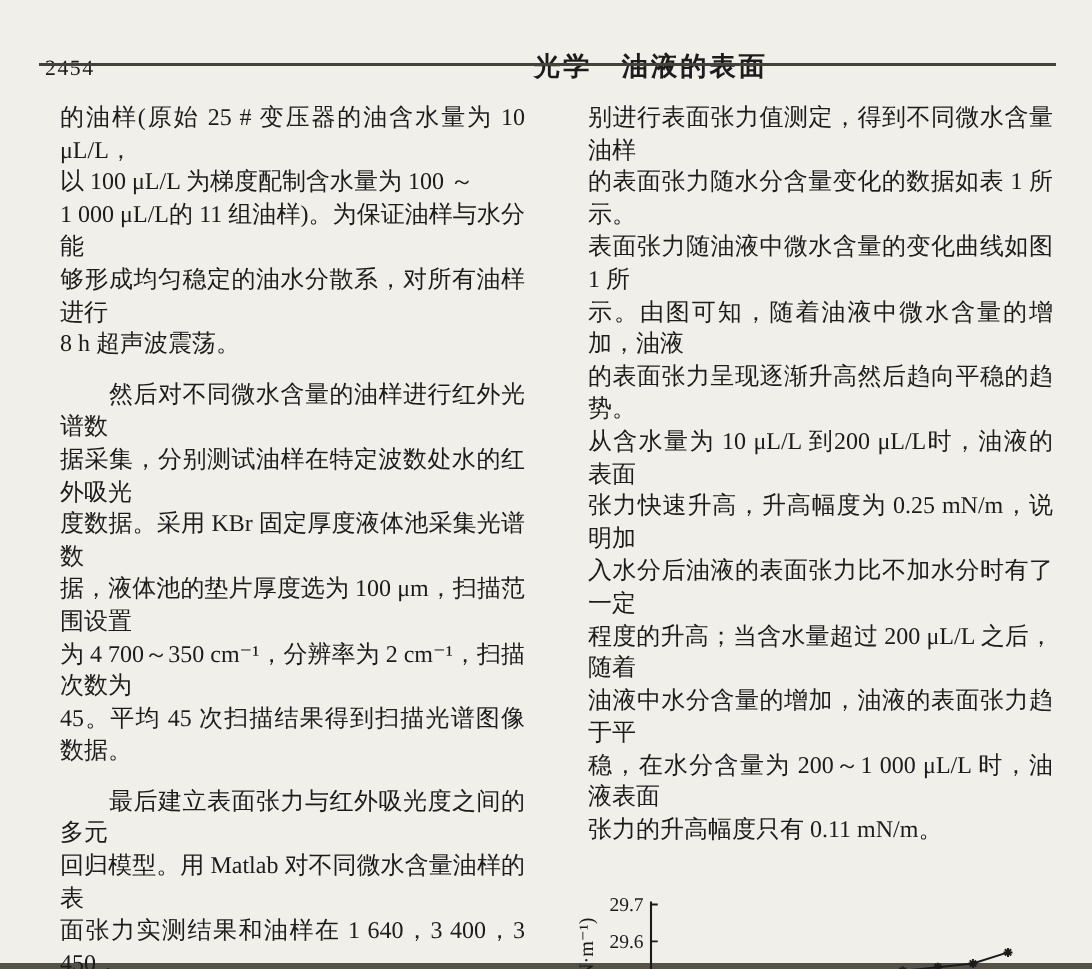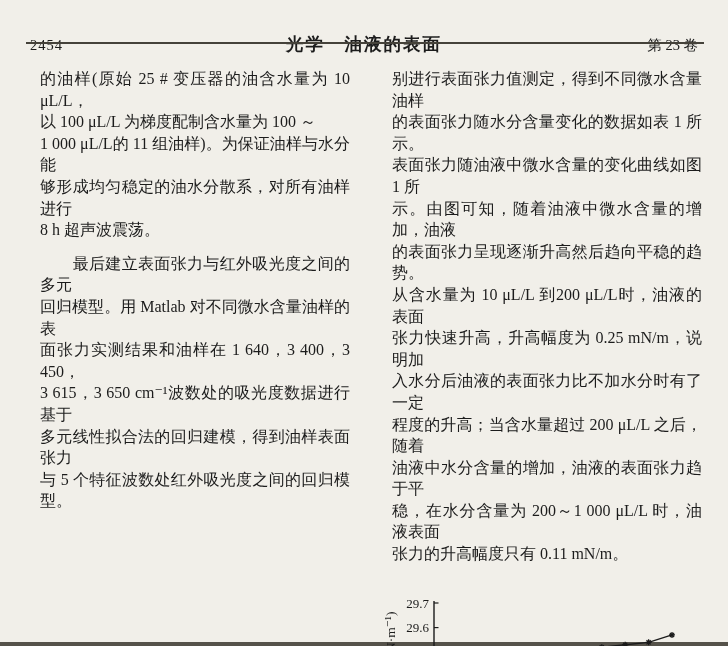--- a/index.html
+++ b/index.html
@@ -42,32 +42,37 @@
   svg text { fill:#1b1b1b; font-family:"Liberation Serif","DejaVu Serif",serif; }
 </style>
 </head>
 <body>
 
 <div class="page">
 
   <div class="header">
     <div class="page-number">2454</div>
     <div class="journal-title">光学　油液的表面</div>
-    <div class="volume">第 23 卷</div>
   </div>
   <div class="header-rule"></div>
 
   <div class="columns">
 
     <div class="col">
       <p class="lines">的油样(原始 25 # 变压器的油含水量为 10 μL/L，
 以 100 μL/L 为梯度配制含水量为 100 ～
 1 000 μL/L的 11 组油样)。为保证油样与水分能
 够形成均匀稳定的油水分散系，对所有油样进行
 8 h 超声波震荡。</p>
+      <p class="lines">　　然后对不同微水含量的油样进行红外光谱数
+据采集，分别测试油样在特定波数处水的红外吸光
+度数据。采用 KBr 固定厚度液体池采集光谱数
+据，液体池的垫片厚度选为 100 μm，扫描范围设置
+为 4 700～350 cm⁻¹，分辨率为 2 cm⁻¹，扫描次数为
+45。平均 45 次扫描结果得到扫描光谱图像数据。</p>
       <p class="lines">　　最后建立表面张力与红外吸光度之间的多元
 回归模型。用 Matlab 对不同微水含量油样的表
 面张力实测结果和油样在 1 640，3 400，3 450，
 3 615，3 650 cm⁻¹波数处的吸光度数据进行基于
 多元线性拟合法的回归建模，得到油样表面张力
 与 5 个特征波数处红外吸光度之间的回归模型。</p>
 
     </div>
 
     <div class="col">

